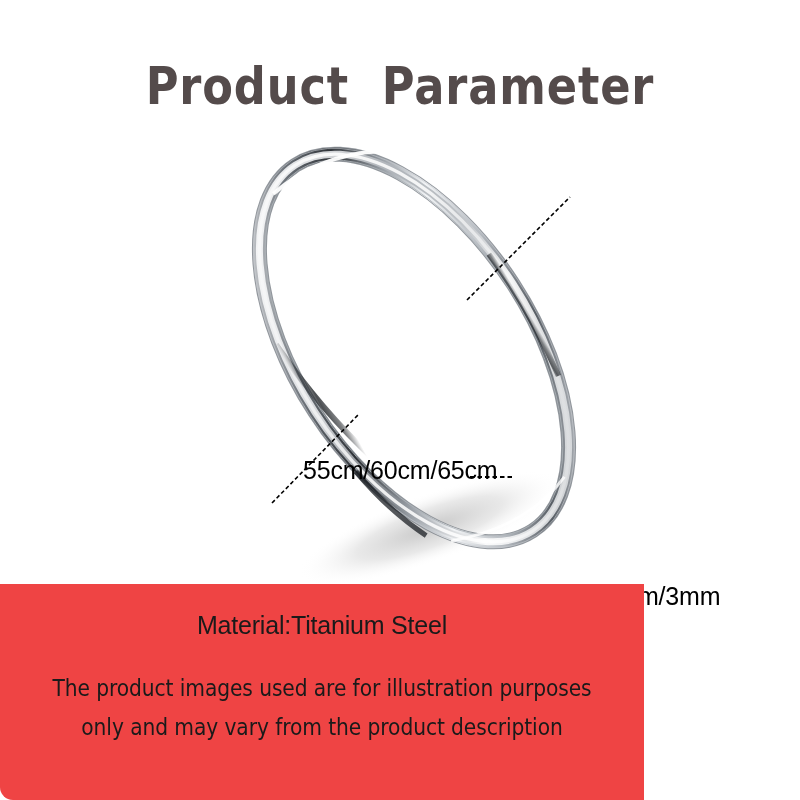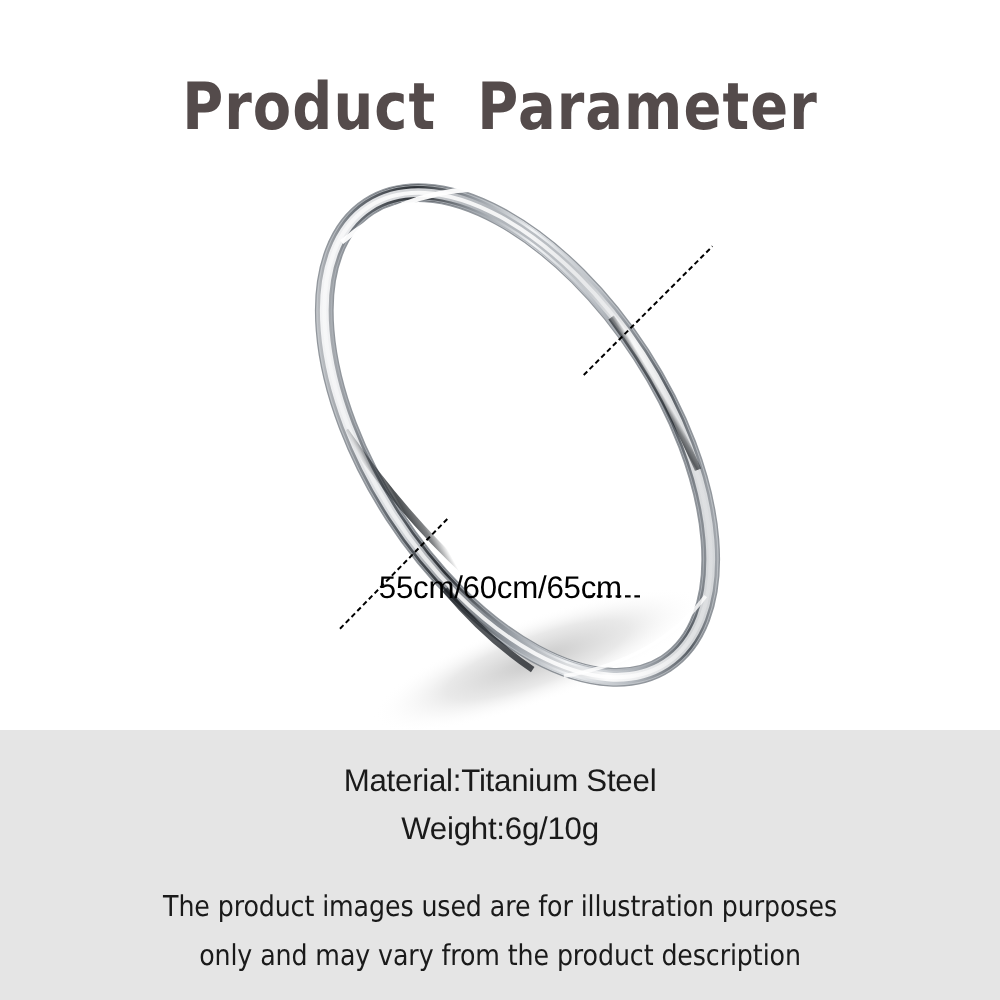--- a/index.html
+++ b/index.html
@@ -10,20 +10,21 @@
   }
   body {
     font-family: "Liberation Sans", sans-serif;
   }
   #page {
     position: relative;
     width: 800px;
     height: 800px;
     overflow: hidden;
     background: #ffffff;
+    border-radius: 13px;
   }
 
   
   .title {
     position: absolute;
     left: 0;
     top: 58px;
     width: 800px;
     text-align: center;
     font-family: "DejaVu Sans", sans-serif;
@@ -66,23 +67,23 @@
   .label-width {
     left: 534px;
     top: 462px;
   }
 
   
   .specs-panel {
     position: absolute;
     left: 0;
     top: 584px;
-    width: 800px;
+    width: 644px;
     height: 216px;
-    background: #e5e5e5;
+    background: #ef4444;
   }
   .spec-line {
     width: 100%;
     text-align: center;
     color: #1a1a1a;
     font-family: "Liberation Sans", sans-serif;
     font-size: 25px;
     letter-spacing: -0.2px;
     white-space: nowrap;
   }
@@ -200,20 +201,19 @@
     </svg>
 
     <div class="meas-label label-diameter">55cm/60cm/65cm</div>
 
     <div class="meas-label label-width">Width:2mm/3mm</div>
   </div>
 
   <div class="specs-panel">
     <div class="spec-line spec-material">Material:Titanium Steel</div>
 
-    <div class="spec-line spec-weight">Weight:6g/10g</div>
 
     <div class="disclaimer disc-line1">The product images used are for illustration purposes</div>
 
     <div class="disclaimer disc-line2">only and may vary from the product description</div>
   </div>
 
 </div>
 
 </body></html>

